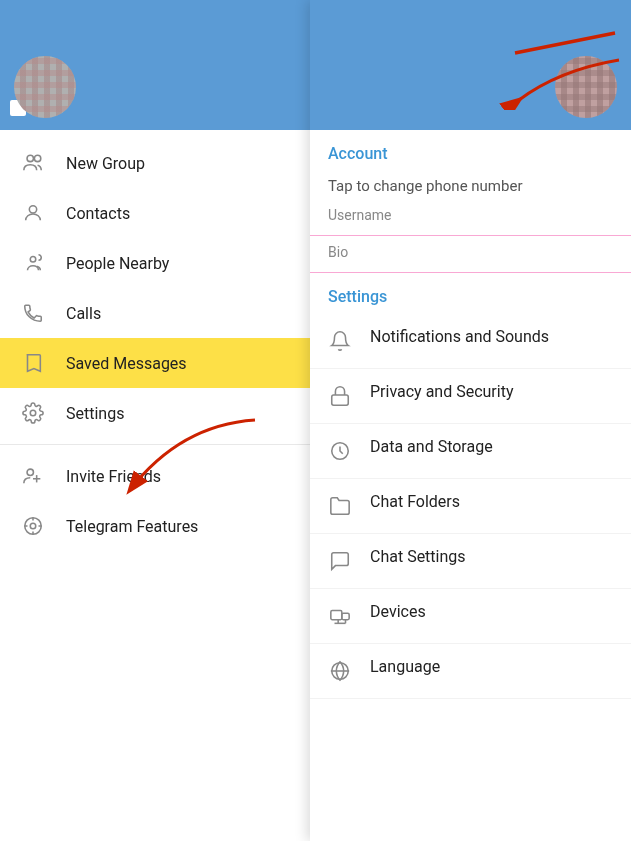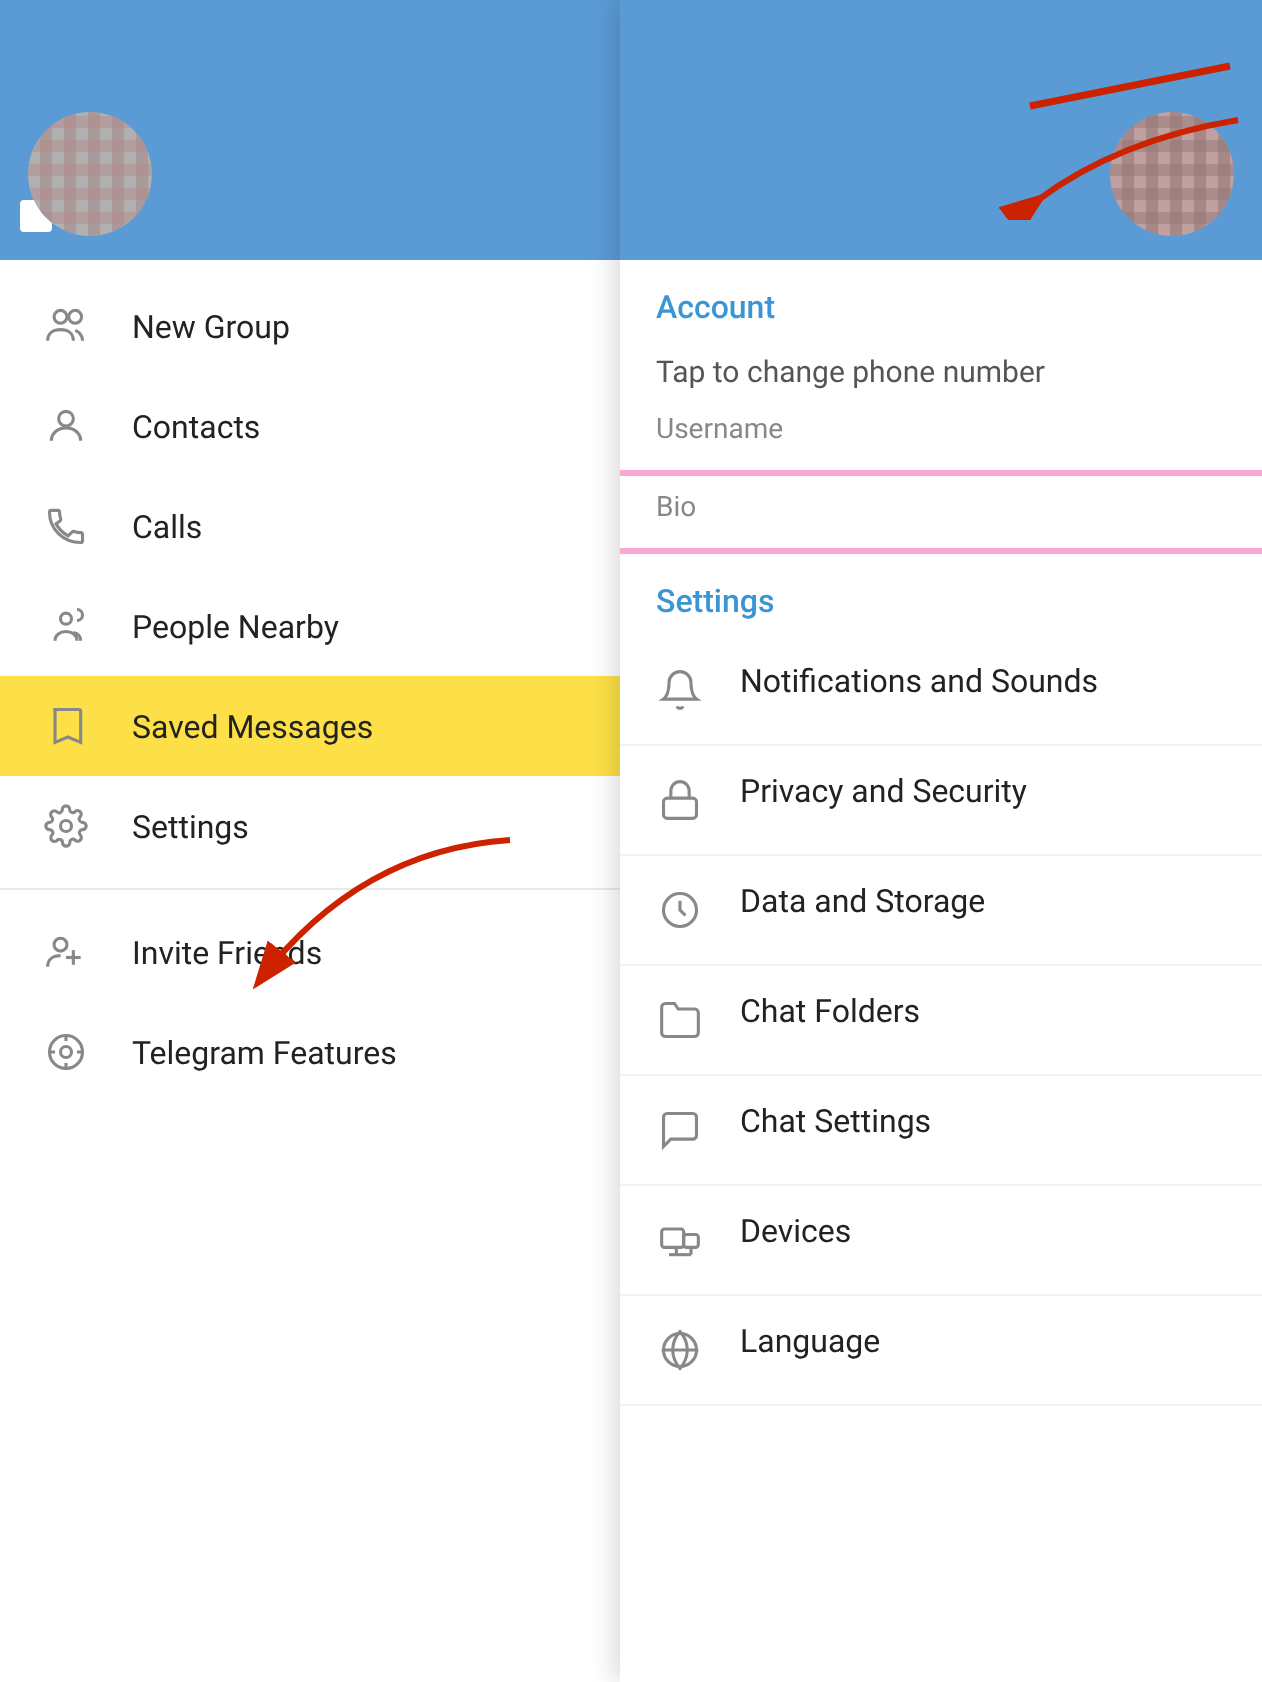--- a/index.html
+++ b/index.html
@@ -140,21 +140,21 @@
 
     .section-title {
       font-size: 16px;
       font-weight: 500;
       color: #3a95d5;
       padding: 14px 18px 8px 18px;
     }
 
     .info-row {
       padding: 8px 33px 10px 18px;
-      border-bottom: 3px solid #f9a8d4;
+      border-bottom: 1px solid #f9a8d4;
     }
     .info-label {
       font-size: 14px;
       color: #888;
       margin-bottom: 2px;
     }
 
     .right-nav-item {
       display: flex;
       padding: 13px 16px;
@@ -237,35 +237,35 @@
           <circle cx="12" cy="8" r="4"></circle>
           <path d="M4 20c0-4 3.6-7 8-7s8 3 8 7"></path>
         </svg>
       </span>
       <span class="nav-label">Contacts</span>
     </div>
 
     <div class="nav-item">
       <span class="nav-icon">
         <svg width="22" height="22" viewBox="0 0 24 24" fill="none" stroke="#888" stroke-width="1.7">
-          <path d="M6.6 10.8c1.4 2.8 3.8 5.1 6.6 6.6l2.2-2.2c.3-.3.7-.4 1-.2 1.1.4 2.3.6 3.6.6.6 0 1 .4 1 1V20c0 .6-.4 1-1 1C10.4 21 3 13.6 3 4.5c0-.6.4-1 1-1h3.5c.6 0 1 .4 1 1 0 1.2.2 2.4.6 3.6.1.3 0 .7-.2 1L6.6 10.8z"></path>
-        </svg>
-      </span>
-      <span class="nav-label">Calls</span>
-    </div>
-
-    <div class="nav-item">
-      <span class="nav-icon">
-        <svg width="22" height="22" viewBox="0 0 24 24" fill="none" stroke="#888" stroke-width="1.7">
           <circle cx="12" cy="8" r="3"></circle>
           <path d="M6 20c0-3 2.7-5 6-5s6 2 6 5"></path>
           <path d="M18 9a3 3 0 0 0 0-6M20 20c0-2.5-1.5-4-4-4.5"></path>
         </svg>
       </span>
       <span class="nav-label">People Nearby</span>
+    </div>
+
+    <div class="nav-item">
+      <span class="nav-icon">
+        <svg width="22" height="22" viewBox="0 0 24 24" fill="none" stroke="#888" stroke-width="1.7">
+          <path d="M6.6 10.8c1.4 2.8 3.8 5.1 6.6 6.6l2.2-2.2c.3-.3.7-.4 1-.2 1.1.4 2.3.6 3.6.6.6 0 1 .4 1 1V20c0 .6-.4 1-1 1C10.4 21 3 13.6 3 4.5c0-.6.4-1 1-1h3.5c.6 0 1 .4 1 1 0 1.2.2 2.4.6 3.6.1.3 0 .7-.2 1L6.6 10.8z"></path>
+        </svg>
+      </span>
+      <span class="nav-label">Calls</span>
     </div>
 
     <div class="nav-item active">
       <span class="nav-icon">
         <svg width="22" height="22" viewBox="0 0 24 24" fill="none" stroke="#888" stroke-width="1.7">
           <path d="M5 3h14a1 1 0 0 1 1 1v17l-7-3-7 3V4a1 1 0 0 1 1-1z"></path>
         </svg>
       </span>
       <span class="nav-label">Saved Messages</span>
     </div>

